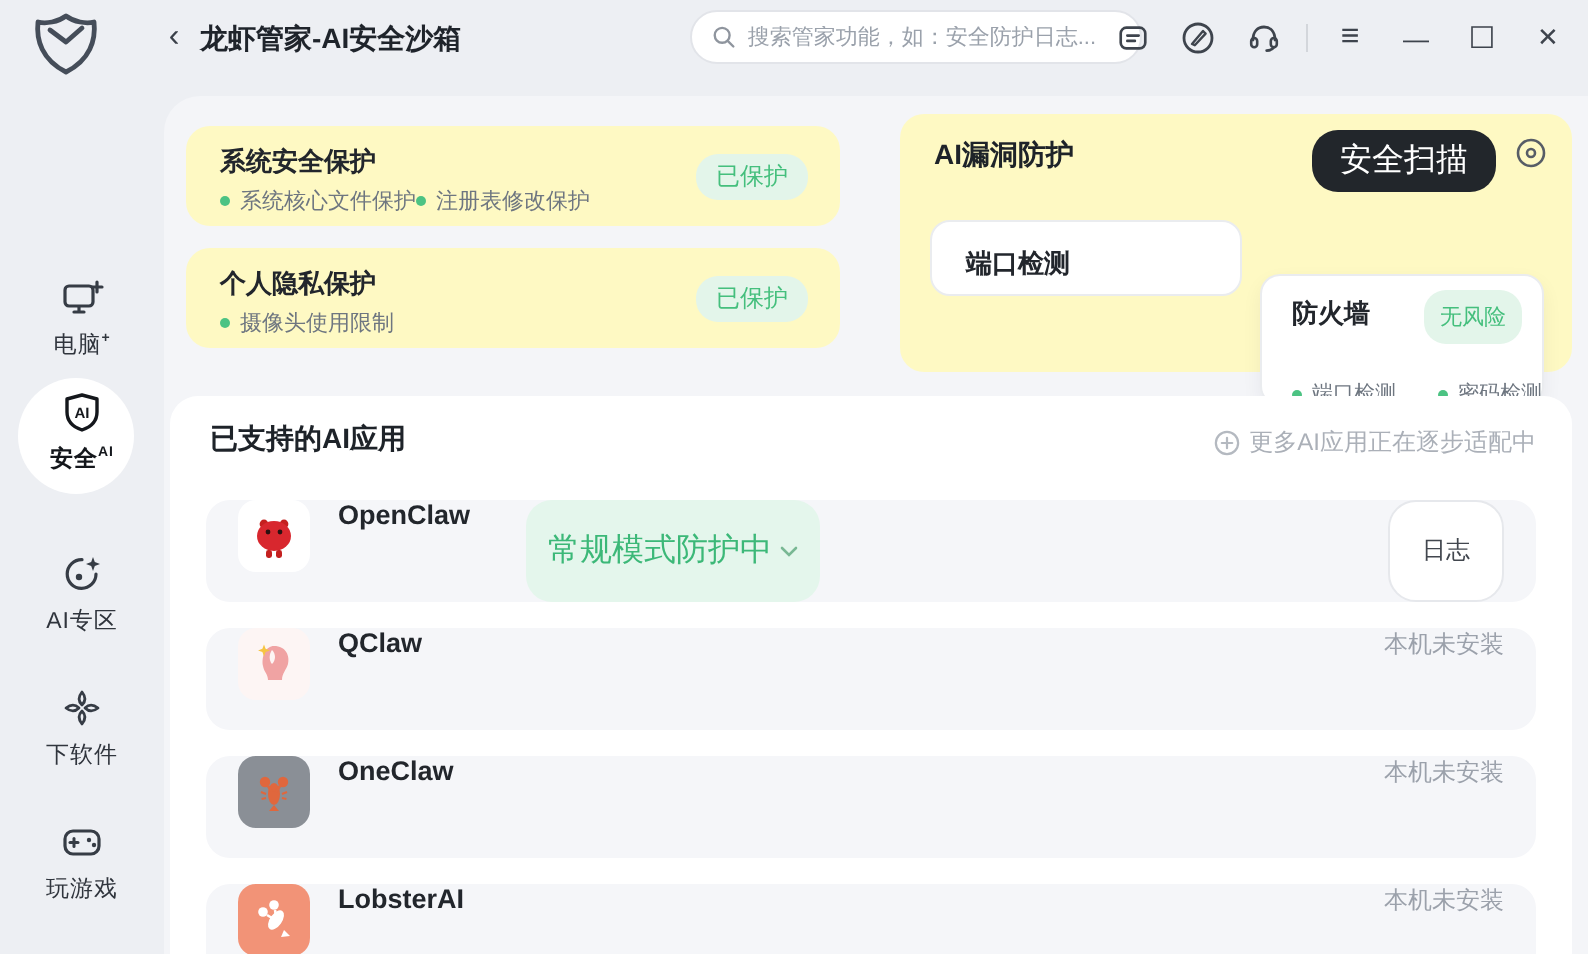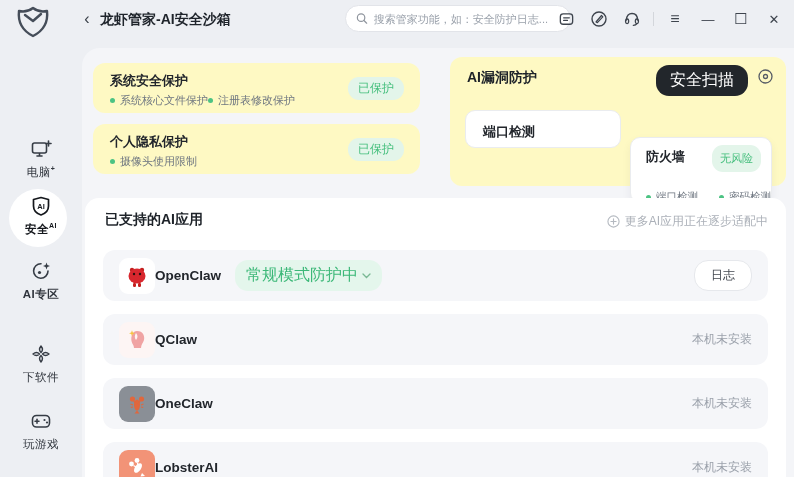--- a/index.html
+++ b/index.html
@@ -61,21 +61,21 @@
   .subcard { position:absolute; background:#ffffff; border:1px solid #eaecef; border-radius:10px; }
   .fw-card { box-shadow:0 4px 10px rgba(30,40,60,0.06);margin-top:40px; }
 
   
   .apps-panel { left:85px; top:198px; width:701px; height:300px; background:#ffffff;
                 border-radius:14px 14px 0 0; }
   .apps-header { position:absolute; left:20px; top:13px; font-size:14px; font-weight:bold; color:#1e2329; }
   .apps-note { position:absolute; right:18px; top:15px; display:flex; align-items:center; gap:5px;
                font-size:12px; color:#abb0b8; }
   .app-row { position:absolute; left:18px; width:665px; height:51px; background:#f5f6f9;
-             border-radius:12px; display:flex; align-items:center; padding:0 16px; }
+             border-radius:12px; display:flex; padding:0 16px; gap:14px; }
   .app-tile { width:36px; height:36px; border-radius:9px; flex:0 0 auto;
               display:flex; align-items:center; justify-content:center; }
   .app-name { font-size:13.5px; font-weight:bold; color:#22262c; min-width:80px; }
   .mode-badge { display:flex; align-items:center; gap:4px; background:#e4f6ec; color:#3cb878;
                 font-size:16px; border-radius:13px; padding:5px 11px; cursor:pointer; }
   .row-right { margin-left:auto; }
   .log-btn { background:#ffffff; border:1px solid #e6e8ec; border-radius:14px; color:#42474f;
              font-size:12px; padding:6px 16px; cursor:pointer; font-family:inherit; }
   .not-installed { font-size:12px; color:#9ba1ab; }
 </style>
@@ -146,21 +146,21 @@
   </div>
 
   <div class="side-item active" style="top:147px;">
     <svg width="22" height="22" viewBox="0 0 22 22">
       <path d="M11 2.5 L18.5 4.5 V11 C18.5 15.5 15.5 18.5 11 20 C6.5 18.5 3.5 15.5 3.5 11 V4.5 Z" fill="none" stroke="#14171c" stroke-width="1.7" stroke-linejoin="round"></path>
       <text x="11" y="13.8" font-size="7.5" font-weight="bold" fill="#14171c" text-anchor="middle" font-family="Liberation Sans,sans-serif">AI</text>
     </svg>
     <div class="lbl"><span>安全</span><sup>AI</sup></div>
   </div>
 
-  <div class="side-item" style="top:212px;font-weight:bold;">
+  <div class="side-item" style="top:228px;">
     <svg width="22" height="22" viewBox="0 0 22 22">
       <path d="M18 11 A7.2 7.2 0 1 1 11 3.8" fill="none" stroke="#363c45" stroke-width="1.6" stroke-linecap="round"></path>
       <circle cx="9.5" cy="12.5" r="1.6" fill="#363c45"></circle>
       <path d="M16.5 2.5 L17.4 5 L20 6 L17.4 7 L16.5 9.5 L15.6 7 L13 6 L15.6 5 Z" fill="#363c45"></path>
     </svg>
     <div class="lbl"><span>AI专区</span></div>
   </div>
 
   <div class="side-item" style="top:295px;">
     <svg width="22" height="22" viewBox="0 0 22 22">

